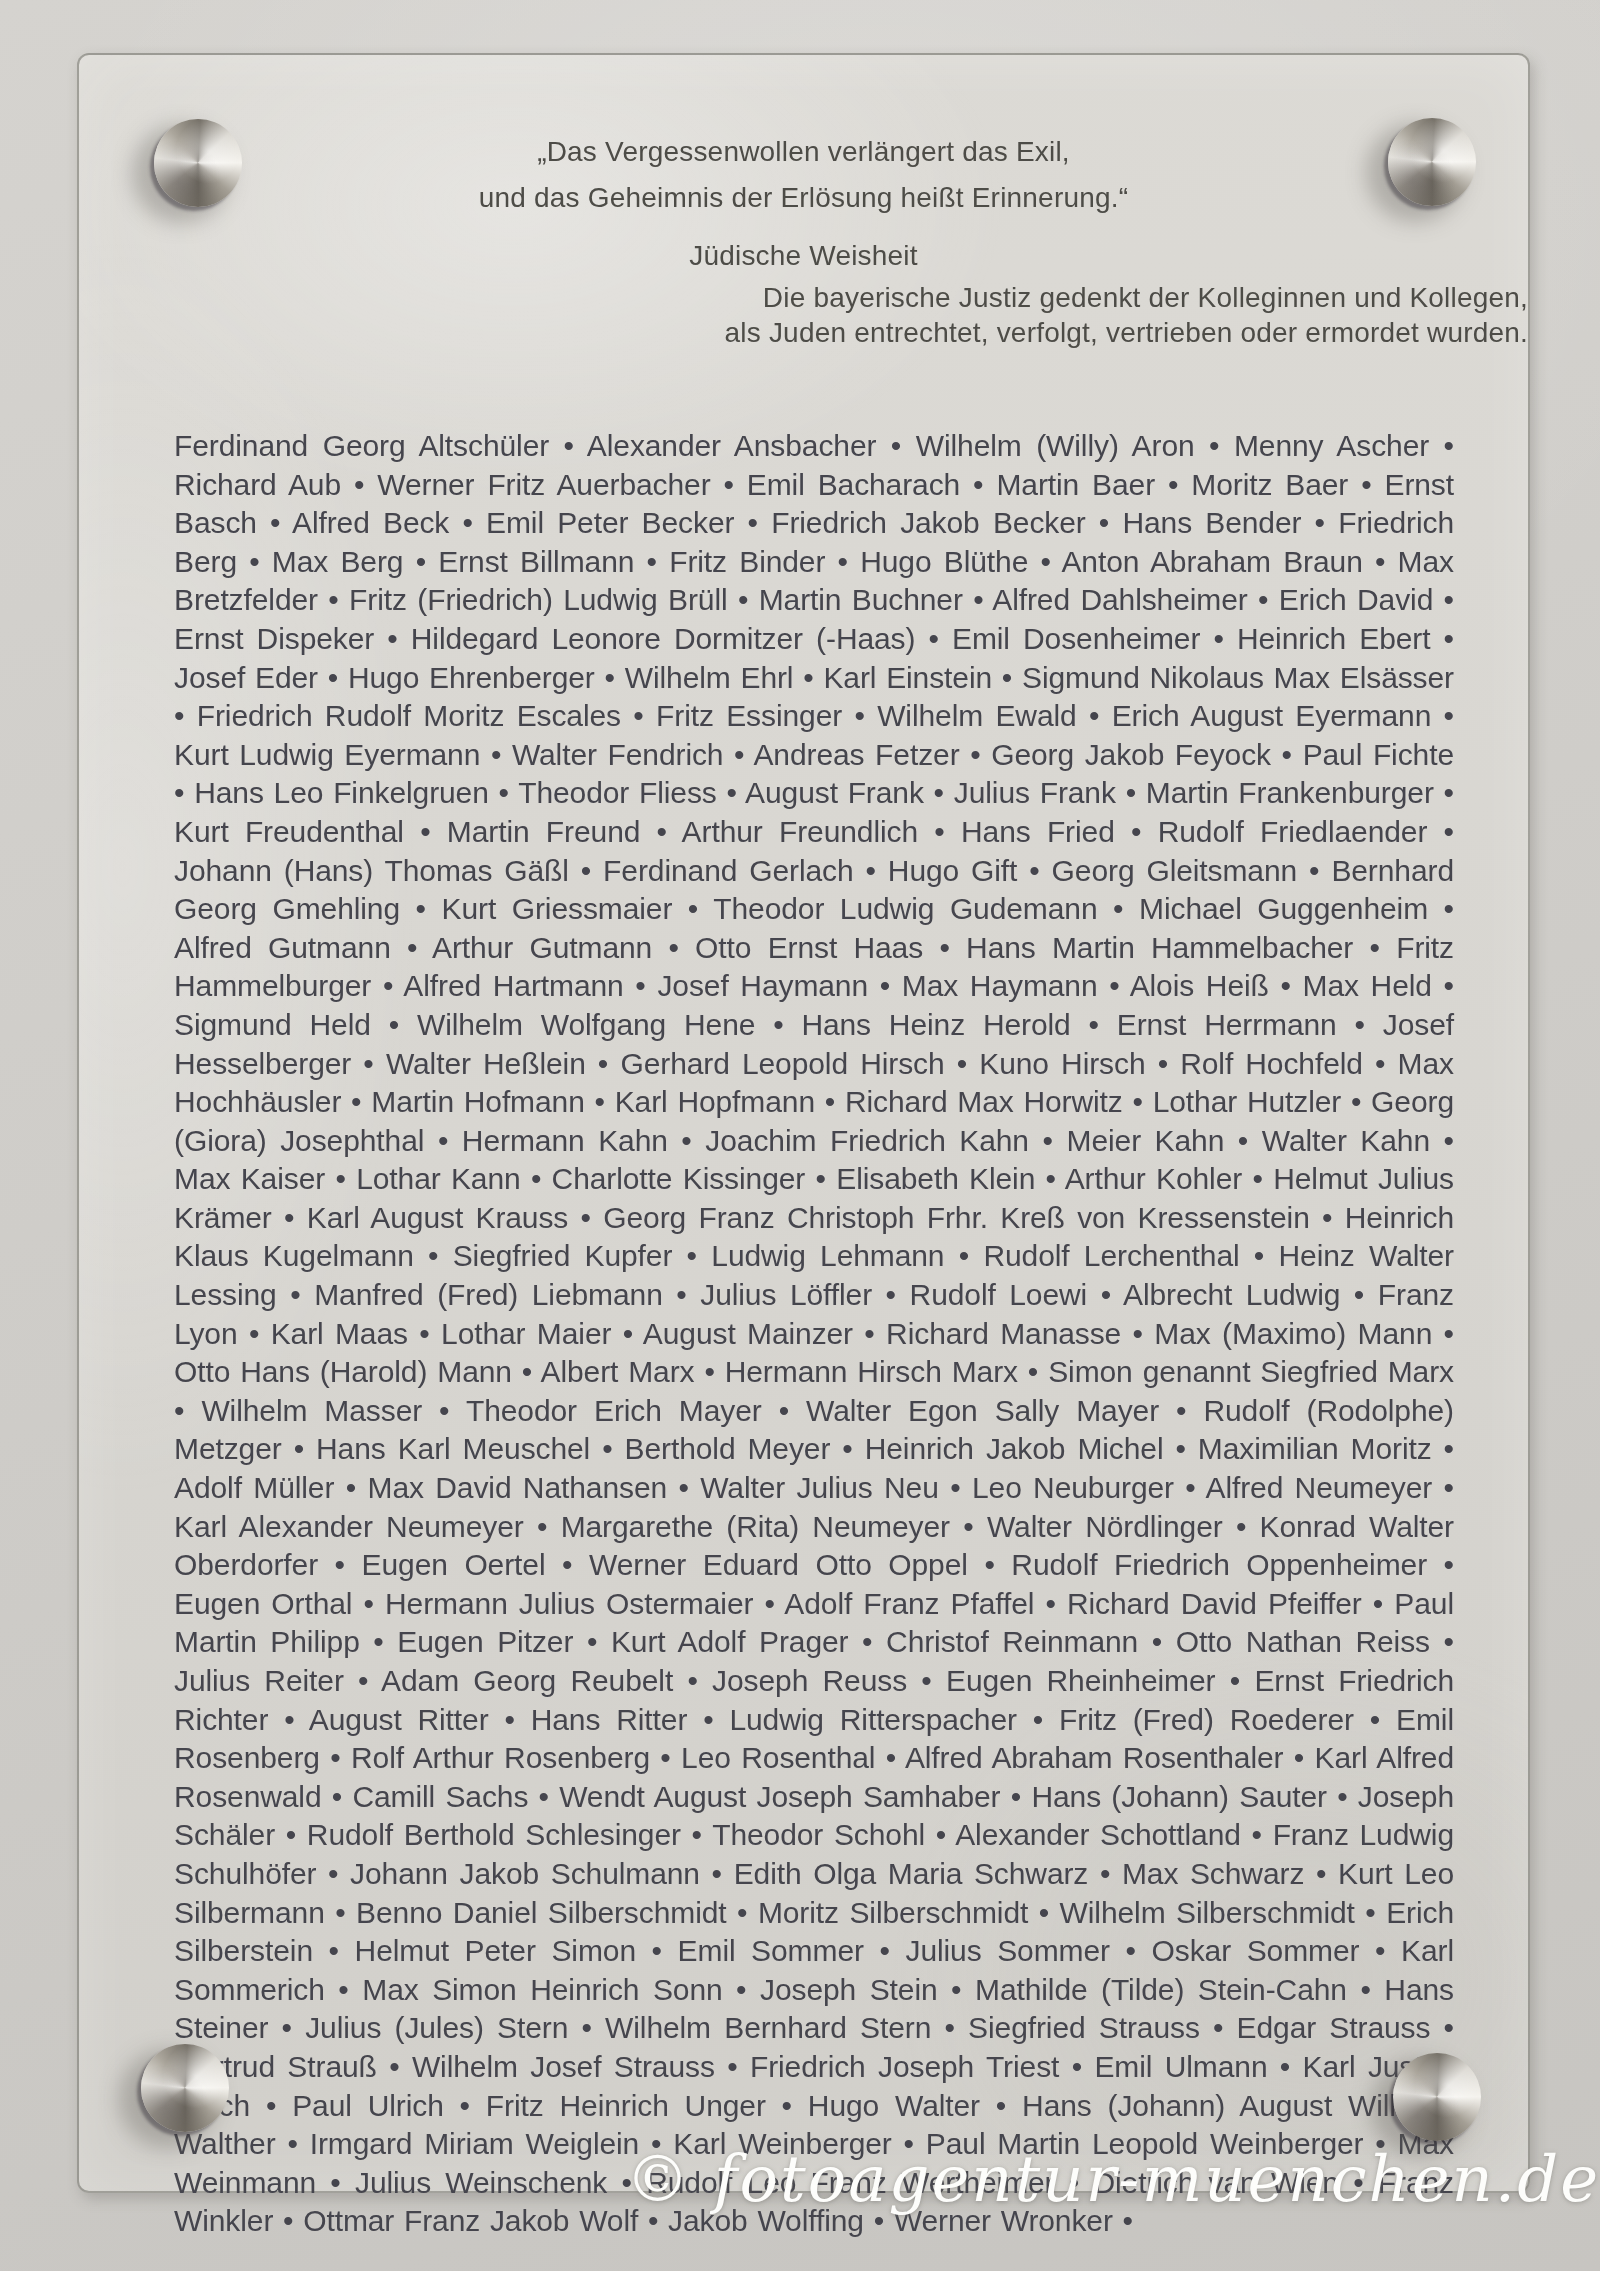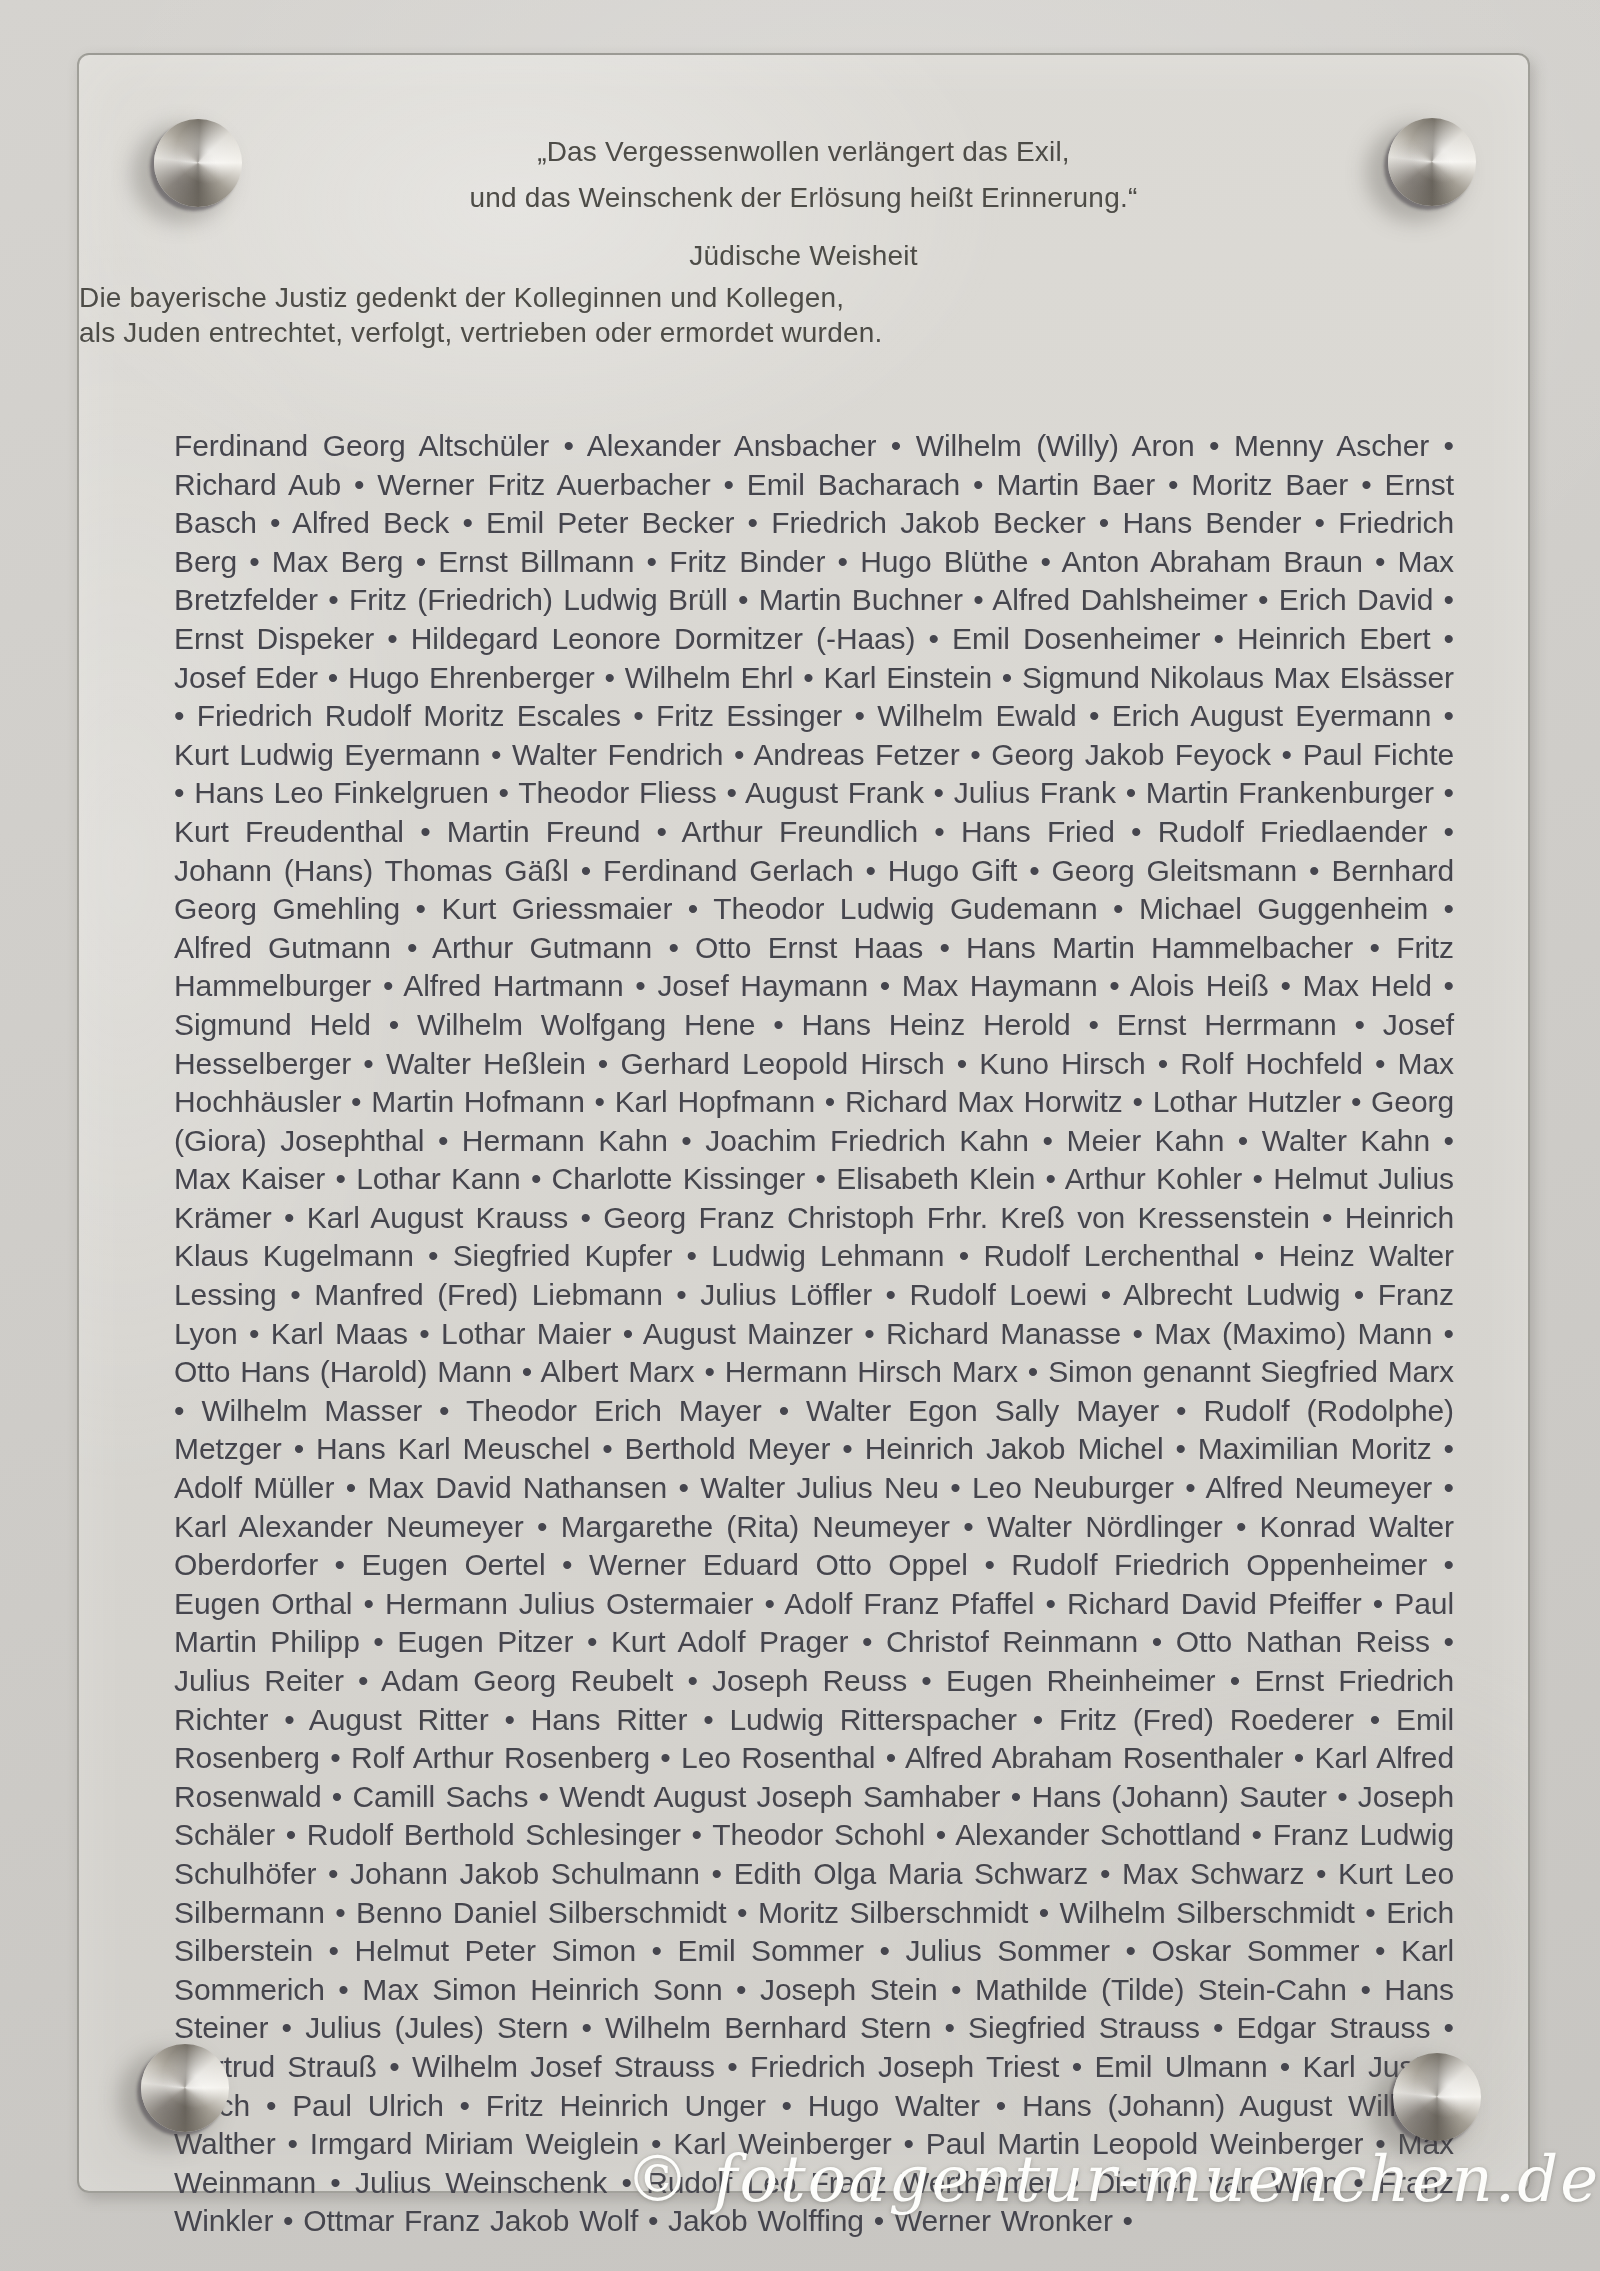--- a/index.html
+++ b/index.html
@@ -64,21 +64,21 @@
     font-size: 28px; line-height: 46px;
     color: #4d4c47;
     letter-spacing: 0.2px;
   }
   .quote .attribution {
     margin-top: 12px;
   }
   .dedication {
     position: absolute;
     top: 226px; left: 0; width: 100%;
-    text-align: left;
+    text-align: right;
     font-size: 28px; line-height: 34.5px;
     color: #4d4c47;
     letter-spacing: 0.2px;
   }
   .names {
     position: absolute;
     left: 95px; top: 372px;
     width: 1280px;
     margin: 0;
     text-align: justify;
@@ -103,21 +103,21 @@
     z-index: 5;
   }
 </style>
 </head>
 <body>
 
 <div class="plaque">
 
   <div class="quote">
     <div>„Das Vergessenwollen verlängert das Exil,</div>
-    <div>und das Weinschenk der Erlösung heißt Erinnerung.“</div>
+    <div>und das Geheimnis der Erlösung heißt Erinnerung.“</div>
     <div class="attribution">Jüdische Weisheit</div>
   </div>
 
   <div class="dedication">
     <div>Die bayerische Justiz gedenkt der Kolleginnen und Kollegen,</div>
     <div>als Juden entrechtet, verfolgt, vertrieben oder ermordet wurden.</div>
   </div>
 
   <p class="names">Ferdinand Georg Altschüler • Alexander Ansbacher • Wilhelm (Willy) Aron • Menny Ascher • Richard Aub • Werner Fritz Auerbacher • Emil Bacharach • Martin Baer • Moritz Baer • Ernst Basch • Alfred Beck • Emil Peter Becker • Friedrich Jakob Becker • Hans Bender • Friedrich Berg • Max Berg • Ernst Billmann • Fritz Binder • Hugo Blüthe • Anton Abraham Braun • Max Bretzfelder • Fritz (Friedrich) Ludwig Brüll • Martin Buchner • Alfred Dahlsheimer • Erich David • Ernst Dispeker • Hildegard Leonore Dormitzer (-Haas) • Emil Dosenheimer • Heinrich Ebert • Josef Eder • Hugo Ehrenberger • Wilhelm Ehrl • Karl Einstein • Sigmund Nikolaus Max Elsässer • Friedrich Rudolf Moritz Escales • Fritz Essinger • Wilhelm Ewald • Erich August Eyermann • Kurt Ludwig Eyermann • Walter Fendrich • Andreas Fetzer • Georg Jakob Feyock • Paul Fichte • Hans Leo Finkelgruen • Theodor Fliess • August Frank • Julius Frank • Martin Frankenburger • Kurt Freudenthal • Martin Freund • Arthur Freundlich • Hans Fried • Rudolf Friedlaender • Johann (Hans) Thomas Gäßl • Ferdinand Gerlach • Hugo Gift • Georg Gleitsmann • Bernhard Georg Gmehling • Kurt Griessmaier • Theodor Ludwig Gudemann • Michael Guggenheim • Alfred Gutmann • Arthur Gutmann • Otto Ernst Haas • Hans Martin Hammelbacher • Fritz Hammelburger • Alfred Hartmann • Josef Haymann • Max Haymann • Alois Heiß • Max Held • Sigmund Held • Wilhelm Wolfgang Hene • Hans Heinz Herold • Ernst Herrmann • Josef Hesselberger • Walter Heßlein • Gerhard Leopold Hirsch • Kuno Hirsch • Rolf Hochfeld • Max Hochhäusler • Martin Hofmann • Karl Hopfmann • Richard Max Horwitz • Lothar Hutzler • Georg (Giora) Josephthal • Hermann Kahn • Joachim Friedrich Kahn • Meier Kahn • Walter Kahn • Max Kaiser • Lothar Kann • Charlotte Kissinger • Elisabeth Klein • Arthur Kohler • Helmut Julius Krämer • Karl August Krauss • Georg Franz Christoph Frhr. Kreß von Kressenstein • Heinrich Klaus Kugelmann • Siegfried Kupfer • Ludwig Lehmann • Rudolf Lerchenthal • Heinz Walter Lessing • Manfred (Fred) Liebmann • Julius Löffler • Rudolf Loewi • Albrecht Ludwig • Franz Lyon • Karl Maas • Lothar Maier • August Mainzer • Richard Manasse • Max (Maximo) Mann • Otto Hans (Harold) Mann • Albert Marx • Hermann Hirsch Marx • Simon genannt Siegfried Marx • Wilhelm Masser • Theodor Erich Mayer • Walter Egon Sally Mayer • Rudolf (Rodolphe) Metzger • Hans Karl Meuschel • Berthold Meyer • Heinrich Jakob Michel • Maximilian Moritz • Adolf Müller • Max David Nathansen • Walter Julius Neu • Leo Neuburger • Alfred Neumeyer • Karl Alexander Neumeyer • Margarethe (Rita) Neumeyer • Walter Nördlinger • Konrad Walter Oberdorfer • Eugen Oertel • Werner Eduard Otto Oppel • Rudolf Friedrich Oppenheimer • Eugen Orthal • Hermann Julius Ostermaier • Adolf Franz Pfaffel • Richard David Pfeiffer • Paul Martin Philipp • Eugen Pitzer • Kurt Adolf Prager • Christof Reinmann • Otto Nathan Reiss • Julius Reiter • Adam Georg Reubelt • Joseph Reuss • Eugen Rheinheimer • Ernst Friedrich Richter • August Ritter • Hans Ritter • Ludwig Ritterspacher • Fritz (Fred) Roederer • Emil Rosenberg • Rolf Arthur Rosenberg • Leo Rosenthal • Alfred Abraham Rosenthaler • Karl Alfred Rosenwald • Camill Sachs • Wendt August Joseph Samhaber • Hans (Johann) Sauter • Joseph Schäler • Rudolf Berthold Schlesinger • Theodor Schohl • Alexander Schottland • Franz Ludwig Schulhöfer • Johann Jakob Schulmann • Edith Olga Maria Schwarz • Max Schwarz • Kurt Leo Silbermann • Benno Daniel Silberschmidt • Moritz Silberschmidt • Wilhelm Silberschmidt • Erich Silberstein • Helmut Peter Simon • Emil Sommer • Julius Sommer • Oskar Sommer • Karl Sommerich • Max Simon Heinrich Sonn • Joseph Stein • Mathilde (Tilde) Stein-Cahn • Hans Steiner • Julius (Jules) Stern • Wilhelm Bernhard Stern • Siegfried Strauss • Edgar Strauss • Gertrud Strauß • Wilhelm Josef Strauss • Friedrich Joseph Triest • Emil Ulmann • Karl Justus Ulrich • Paul Ulrich • Fritz Heinrich Unger • Hugo Walter • Hans (Johann) August Wilhelm Walther • Irmgard Miriam Weiglein • Karl Weinberger • Paul Martin Leopold Weinberger • Max Weinmann • Julius Weinschenk • Rudolf Leo Franz Wertheimer • Dietrich van Wien • Franz Winkler • Ottmar Franz Jakob Wolf • Jakob Wolffing • Werner Wronker •</p>
 

